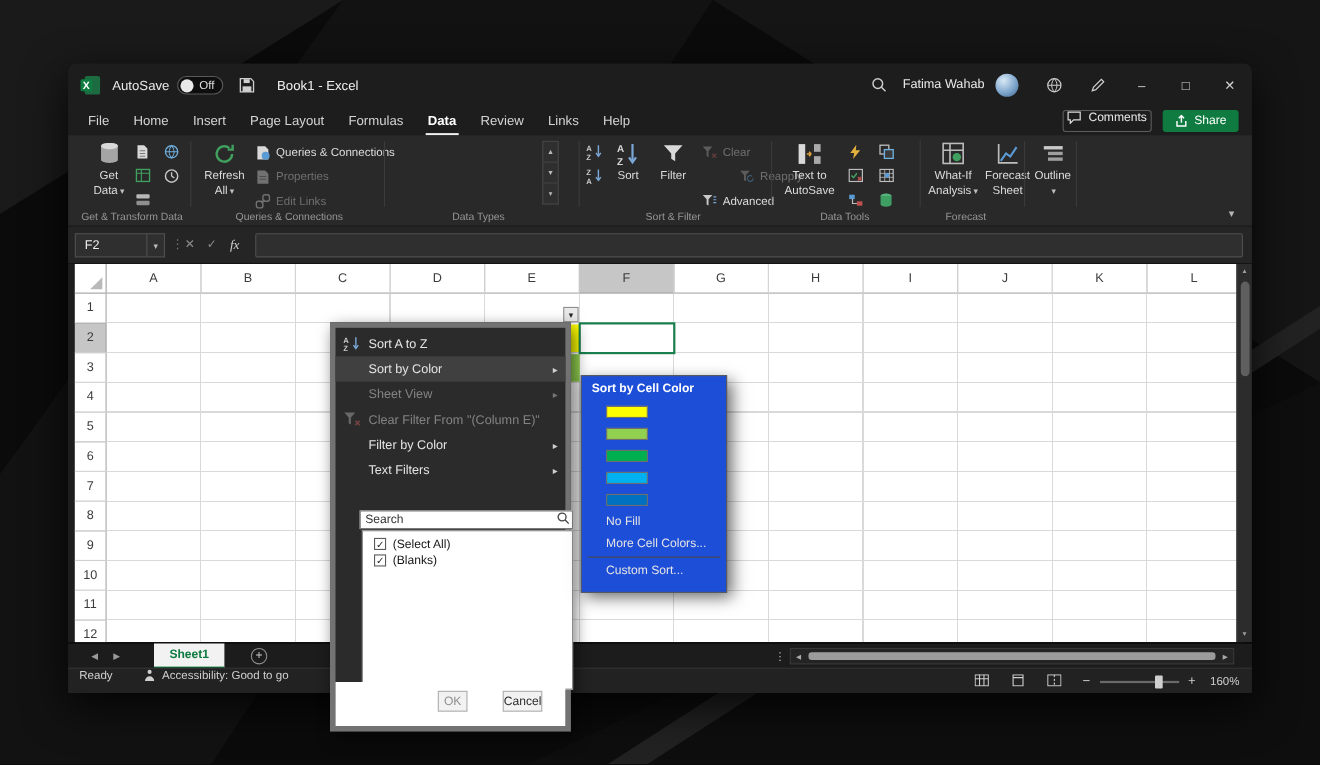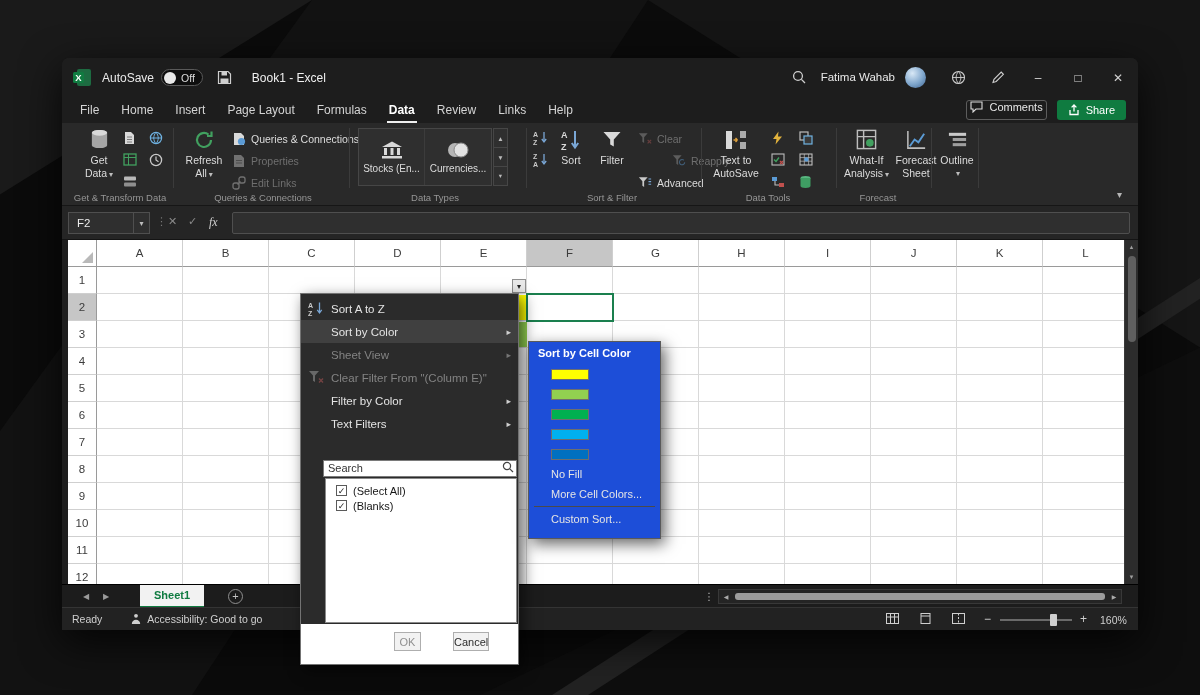--- a/index.html
+++ b/index.html
@@ -86,31 +86,31 @@
 .sheetbar{position:absolute;top:526px;left:0;right:0;height:23px;background:#1c1c1c;border-top:1px solid #000;display:flex;align-items:center}
 .snav{color:#9a9a9a;font-size:8px;margin-left:16px;width:16px;text-align:center}
 .snav+.snav{margin-left:4px}
 .sheettab{margin-left:26px;height:23px;display:flex;align-items:center;background:#f2f2f2;color:#0f7b40;font-weight:bold;font-size:11px;padding:0 14px;border-bottom:2px solid #0f7b40}
 .addsheet{margin-left:24px;width:15px;height:15px;border-radius:50%;border:1px solid #8f8f8f;color:#c4c4c4;display:flex;align-items:center;justify-content:center;font-size:11px;line-height:11px}
 .dots3{position:absolute;left:641px;top:4px;width:12px;height:15px;color:#bdbdbd;font-size:10px;display:flex;align-items:center;justify-content:center}
 .hscroll{position:absolute;left:656px;top:4px;width:404px;height:15px;background:#242424;border:1px solid #383838;display:flex;align-items:center}
 .hsa{width:14px;text-align:center;font-size:6px;color:#aaa}
 .hthumb{flex:1;height:7px;background:#9c9c9c;border-radius:3px;margin:0 2px}
 
-.statusbar{position:absolute;top:549px;left:0;right:0;height:23px;background:#222;border-top:1px solid #343434;display:flex;align-items:center;font-size:10.5px;color:#cfcfcf}
+.statusbar{position:absolute;top:549px;left:0;right:0;height:23px;background:#222;border-top:1px solid #343434;display:flex;align-items:flex-start;font-size:10.5px;color:#cfcfcf}
 .sb-ready{margin-left:10px}
 .sb-acc{margin-left:28px;display:flex;align-items:center;gap:5px}
 .viewbtn{position:absolute;top:5px}
 .zoomout{position:absolute;left:922px;top:4px;color:#cfcfcf;font-size:12px}
 .zoomtrack{position:absolute;left:938px;top:11px;width:72px;height:2px;background:#6a6a6a}
 .zoomthumb{position:absolute;left:988px;top:6px;width:7px;height:12px;background:#cfcfcf;border-radius:1px}
 .zoomin{position:absolute;left:1018px;top:4px;color:#cfcfcf;font-size:12px}
 .zoomtext{position:absolute;left:1038px;top:6px}
 
-.fmenu{position:absolute;left:300px;top:293px;width:219px;height:372px;background:#2b2b2b;border:1px solid #737373;box-shadow:4px 5px 14px rgba(0,0,0,.6);padding-top:3px;z-index:20}
+.fmenu{position:absolute;left:300px;top:293px;width:219px;height:372px;background:#2b2b2b;border:5px solid #737373;box-shadow:4px 5px 14px rgba(0,0,0,.6);padding-top:3px;z-index:20}
 .fitem{height:23px;display:flex;align-items:center;font-size:11.5px;color:#e4e4e4;position:relative;padding-left:30px;cursor:default}
 .fitem .fic{position:absolute;left:7px;top:4px;width:16px;height:15px}
 .fitem .farrow{position:absolute;right:7px;font-size:9px;color:#cfcfcf}
 .fitem.hl{background:#404040}
 .fitem.dis{color:#838383}
 .fitem.dis .farrow{color:#767676}
 .fsearch{position:absolute;left:22px;top:164px;width:194px;height:17px}
 .fsearch input{width:100%;height:100%;border:1px solid #7a7a7a;background:#fff;font-size:11px;padding:1px 18px 1px 4px;color:#222;font-family:"Liberation Sans",sans-serif}
 .fsearch input::placeholder{color:#333}
 .fsearch .mag{position:absolute;right:3px;top:2.5px}
@@ -290,39 +290,20 @@
         <svg width="14" height="14" viewBox="0 0 14 14">
             <path d="M5.5 8.5 L8.5 5.5" stroke="#c9c9c9" stroke-width="1.3"></path>
             <rect x="1" y="7" width="6" height="6" rx="2" fill="none" stroke="#c9c9c9" stroke-width="1.3"></rect>
             <rect x="7" y="1" width="6" height="6" rx="2" fill="none" stroke="#c9c9c9" stroke-width="1.3"></rect>
           </svg>
         <span>Edit Links</span>
       </div>
       <span class="rlabel" style="left:118px;width:166px">Queries &amp; Connections</span>
       <span class="rsep" style="left:287px"></span>
 
-      <div class="gallery">
-        <span class="gcell">
-          <svg width="26" height="20" viewBox="0 0 26 20">
-              <path d="M3 7 L13 1.5 L23 7 Z" fill="#d9d9d9"></path>
-              <rect x="5" y="8" width="3" height="7" fill="#d9d9d9"></rect>
-              <rect x="11.5" y="8" width="3" height="7" fill="#d9d9d9"></rect>
-              <rect x="18" y="8" width="3" height="7" fill="#d9d9d9"></rect>
-              <rect x="3" y="16" width="20" height="2.5" fill="#d9d9d9"></rect>
-            </svg>
-          <span>Stocks (En...</span>
-        </span>
-        <span class="gcell" style="border-right:none">
-          <svg width="26" height="20" viewBox="0 0 26 20">
-              <circle cx="10" cy="10" r="7" fill="#b5b5b5"></circle>
-              <circle cx="16" cy="10" r="7" fill="#e2e2e2" stroke="#8a8a8a"></circle>
-            </svg>
-          <span>Currencies...</span>
-        </span>
-      </div>
       <div class="gstrip">
         <span class="gsb">▲</span>
         <span class="gsb">▼</span>
         <span class="gsb">▾</span>
       </div>
       <span class="rlabel" style="left:300px;width:146px">Data Types</span>
       <span class="rsep" style="left:464px"></span>
 
       <span class="sortsm" style="top:5px">
           <svg width="16" height="16" viewBox="0 0 16 16">

